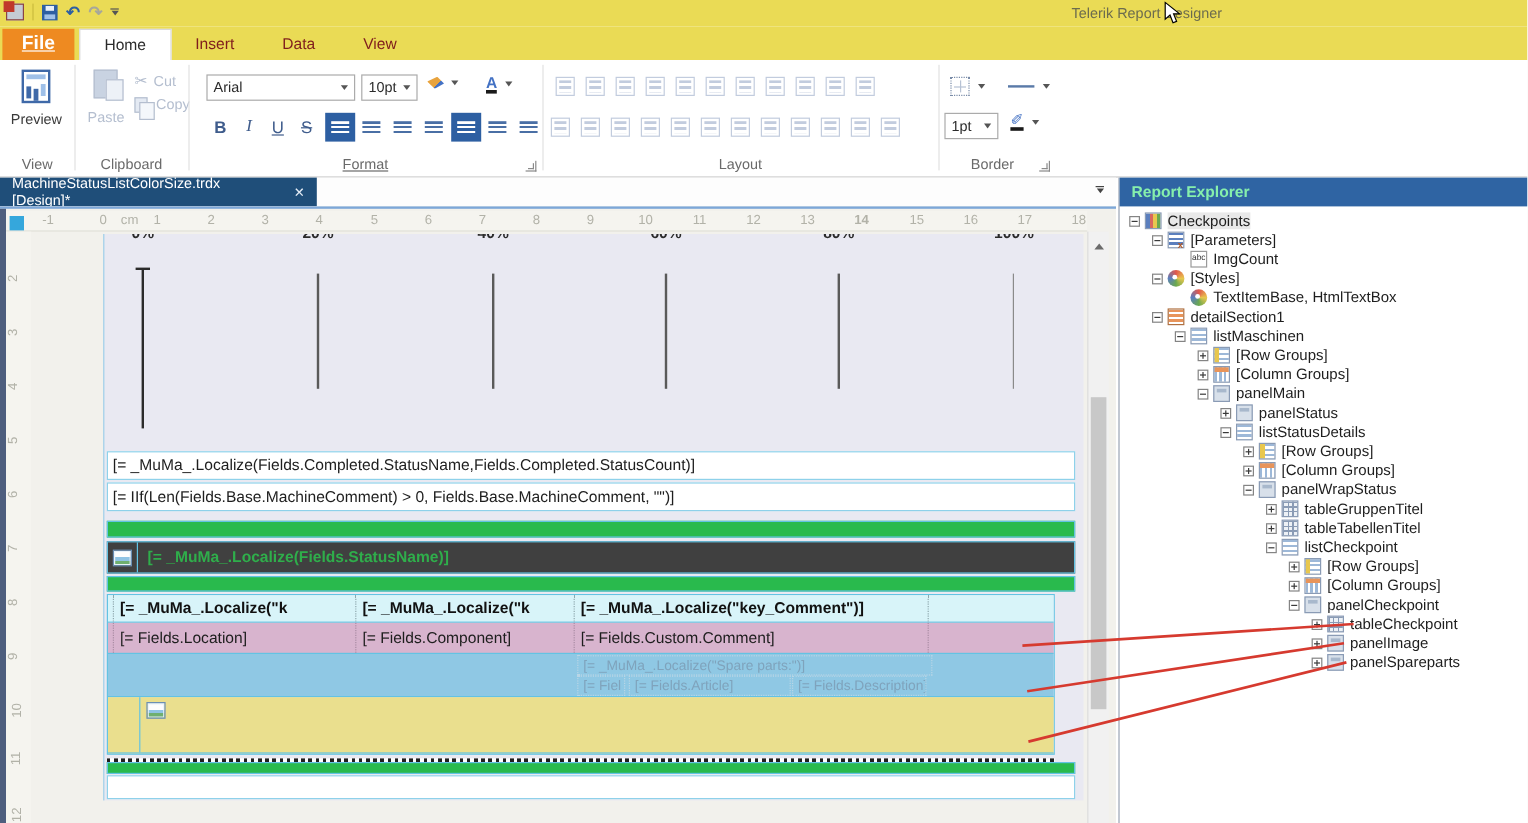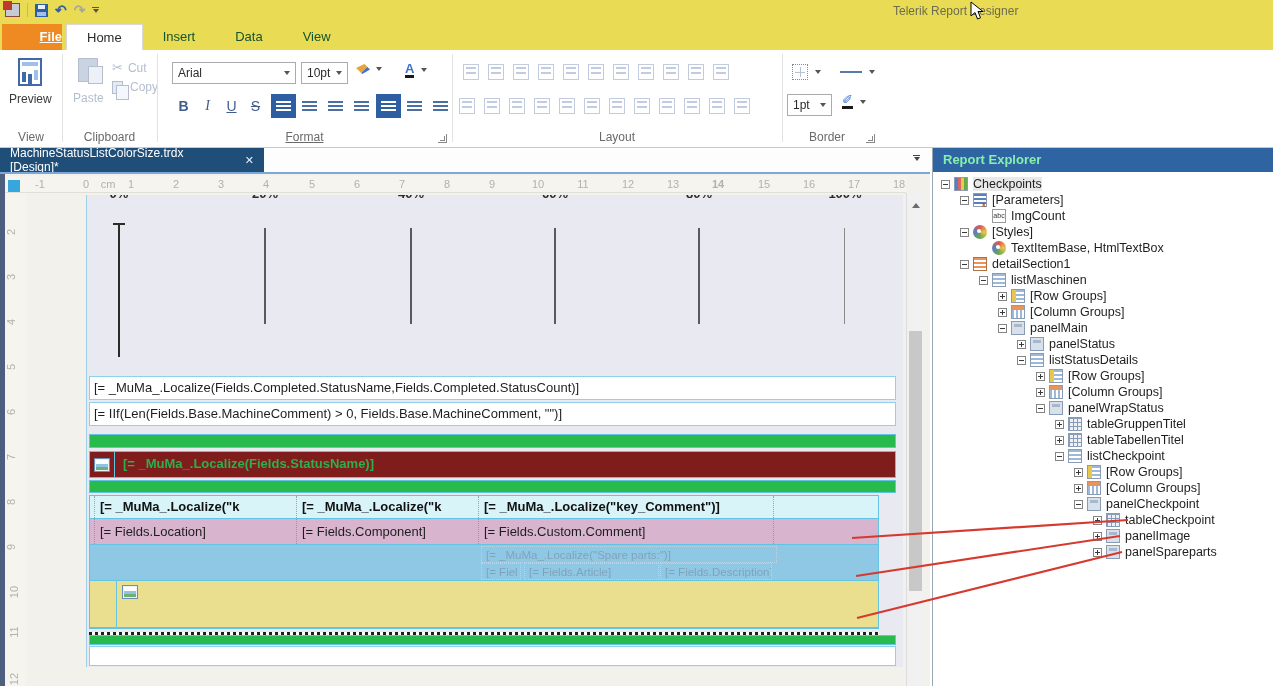--- a/index.html
+++ b/index.html
@@ -20,23 +20,23 @@
   .undoicon { color:#2D5FA2; font-size:14px; line-height:12px; font-weight:bold; }
   .redoicon { color:#A7A79A; font-size:14px; line-height:12px; font-weight:bold; }
   .qat-caret { display:flex; flex-direction:column; align-items:center; gap:1px; }
   .qat-caret i { display:block; width:7px; height:1px; background:#555; }
   .arr { display:inline-block; width:0; height:0; border-left:3px solid transparent; border-right:3px solid transparent; border-top:4px solid #555; }
   #app-title { left:893px; top:4px; font-size:12px; color:#6C6C4E; }
   #cursor { left:970px; top:1px; }
 
   
   #tabrow { left:0; top:22px; width:1273px; height:28px; background:#EADB55; }
-  #file-btn { position:absolute; left:2px; top:2px; width:60px; height:26px; background:#EE8A21; color:#fff; font-weight:bold; font-size:13px; text-align:right; line-height:26px;text-decoration:underline; }
+  #file-btn { position:absolute; left:2px; top:2px; width:60px; height:26px; background:#EE8A21; color:#fff; font-weight:bold; font-size:16px; text-align:center; line-height:26px;text-decoration:underline; }
   #ribbon-tabs { position:absolute; left:66px; top:2px; display:flex; height:26px; }
-  .rtab { padding:0 20px; font-size:13px; color:#14532d; line-height:26px; }
+  .rtab { padding:0 20px; font-size:13px; color:#7f1d1d; line-height:26px; }
   .rtab.active { background:#fff; border:1px solid #D9D9D9; border-bottom:none; color:#2B2B2B; }
 
   
   #ribbon { left:0; top:50px; width:1273px; height:98px; background:#fff; border-bottom:1px solid #C9C9C9; }
   .gsep { position:absolute; top:4px; height:88px; width:1px; background:#E2E2E2; }
   .glabel { position:absolute; bottom:3px; font-size:12px; color:#6A6A6A; text-align:center; }
   .launcher { position:absolute; bottom:4px; width:9px; height:9px; border-right:1px solid #8A8A8A; border-bottom:1px solid #8A8A8A; }
   .launcher:before { content:""; position:absolute; right:1px; bottom:1px; width:4px; height:4px; border-right:1px solid #8A8A8A; border-bottom:1px solid #8A8A8A; }
   .biglabel { font-size:12px; color:#3A3A3A; text-align:center; }
   .disabledtxt { color:#B4BECF; font-size:12px; }
@@ -80,21 +80,21 @@
   #corner { position:absolute; left:8px; top:6px; width:12px; height:12px; background:#35A7DC; }
   #vruler { position:absolute; left:5px; top:19px; width:21px; height:495px; background:#F5F4EF; }
   .vtick { position:absolute; left:3px; transform:rotate(-90deg); font-size:11px; color:#B2B2A8; }
   #page { position:absolute; left:86px; top:21px; width:817px; height:472px; background:#E9E9F2; border-left:1px solid #9ECFE8; overflow:hidden; }
   .pct { position:absolute; top:-9px; transform:translateX(-50%); font-size:13px; font-weight:bold; color:#2B2B2B; }
   .gline { position:absolute; width:2px; background:#5A5A5A; }
   .gline.first { background:#2B2B2B; }
   .gcap { position:absolute; height:2px; width:12px; background:#2B2B2B; }
   .xbox { position:absolute; left:2px; width:807px; height:24px; background:#fff; border:1px solid #8ED1EA; font-size:13px; color:#1E1E1E; line-height:22px; padding-left:4px; white-space:nowrap; overflow:hidden; }
   .greenbar { position:absolute; left:2px; width:807px; background:#29BA4D; border:1px solid #63C3E3; }
-  #statusrow { position:absolute; left:2px; top:256px; width:807px; height:27px; background:#7f1d1d; border:1px solid #63C3E3; }
+  #statusrow { position:absolute; left:2px; top:256px; width:807px; height:27px; background:#404040; border:1px solid #63C3E3; }
   #statusrow .cell-icon { position:absolute; left:0; top:0; width:25px; height:25px; border-right:1px solid #63C3E3; display:flex; align-items:center; justify-content:center; }
   #statustext { position:absolute; left:33px; top:4px; font-size:13px; font-weight:bold; color:#2FAE4B; white-space:nowrap; }
   .img-icon { width:16px; height:14px; background:linear-gradient(180deg,#FDFDFD 0 45%,#8FC3E4 45% 70%,#6FAF6F 70%); border:1px solid #6B8FB5; box-shadow:inset 0 0 0 1px #E8F2FA; }
   #dtable { position:absolute; left:2px; top:300px; width:790px; border:1px solid #63C3E3; }
   .trow { position:relative; width:100%; }
   .tcell { position:absolute; top:0; height:100%; font-size:13px; padding:3px 0 0 5px; white-space:nowrap; overflow:hidden; }
   #throw { height:23px; background:#D8F4F9; border-bottom:1px solid #63C3E3; }
   #throw .tcell { font-weight:bold; color:#111; border-right:1px dotted #8FA8AE; }
   #prow { height:26px; background:#D8B4CE; border-bottom:1px solid #63C3E3; }
   #prow .tcell { color:#1E1E1E; border-right:1px dotted #A98CA3; padding-top:5px; }

